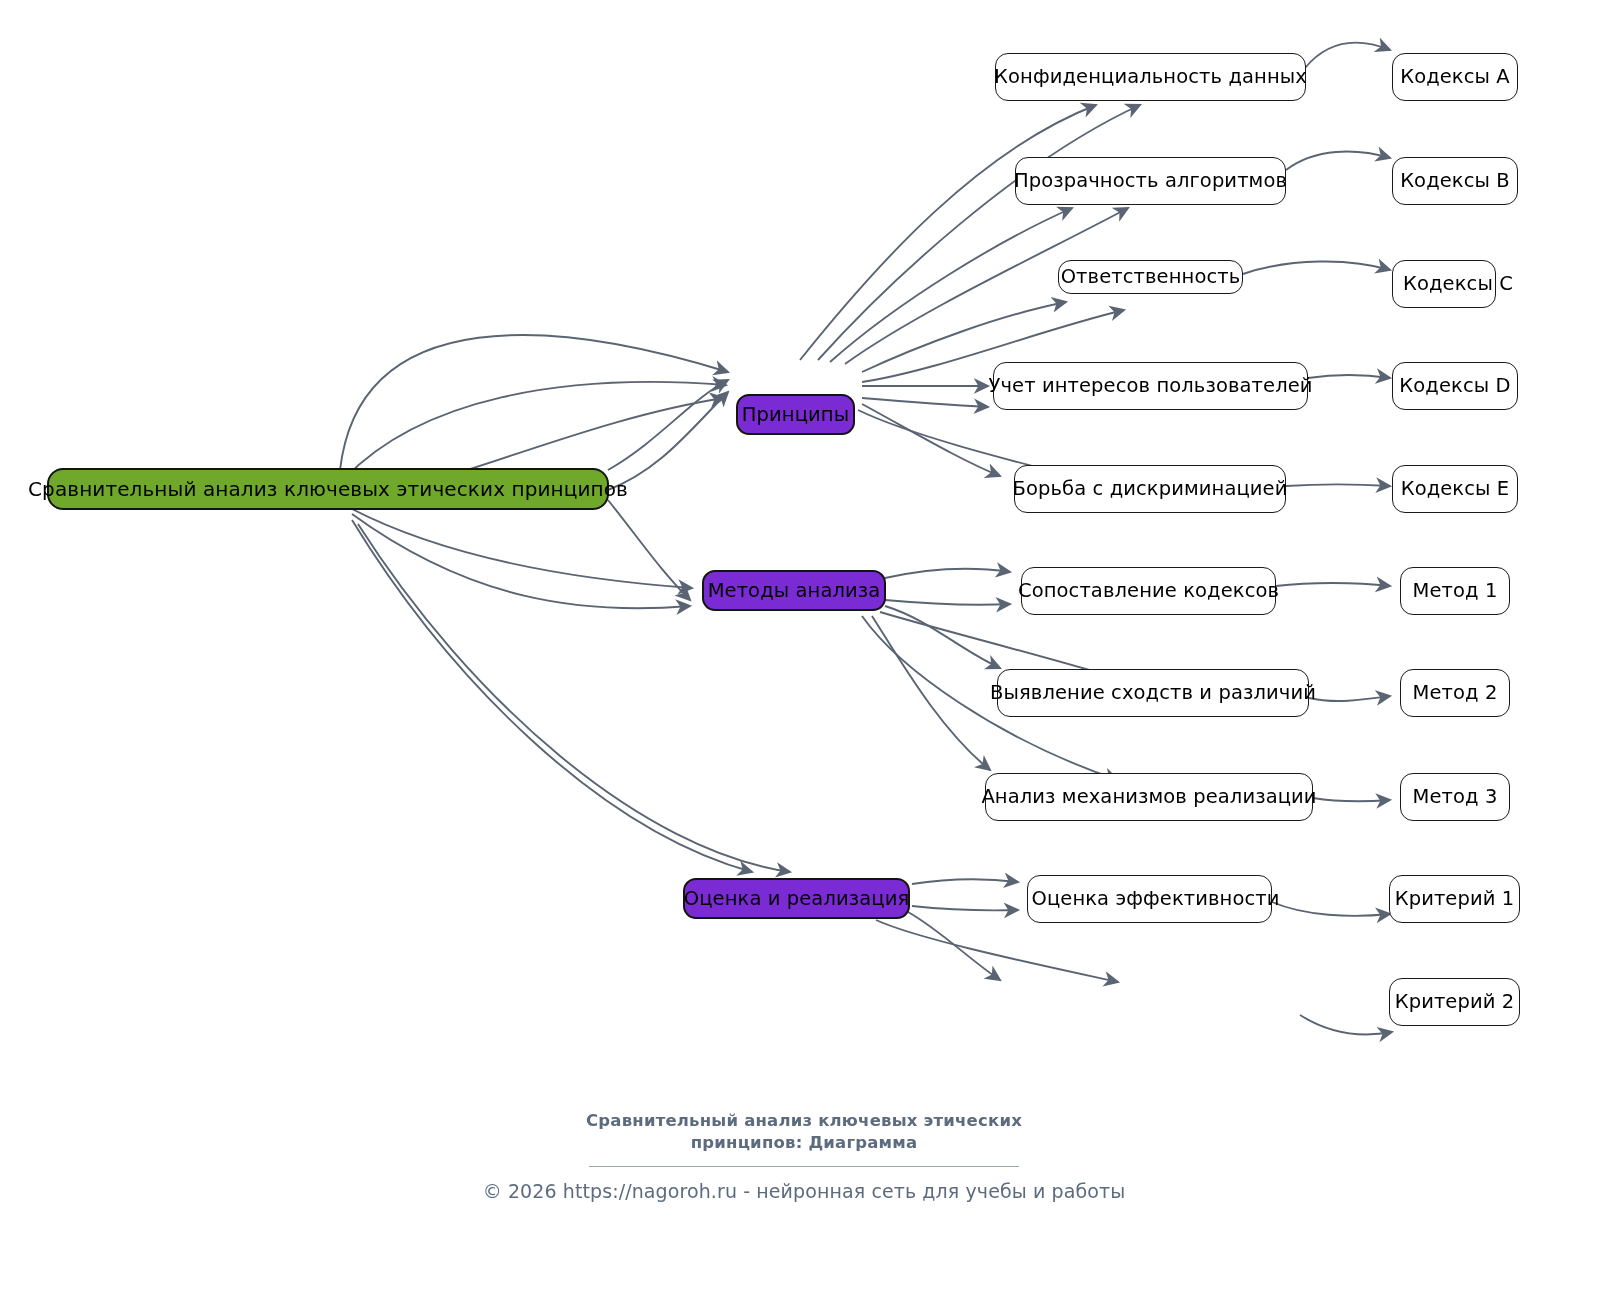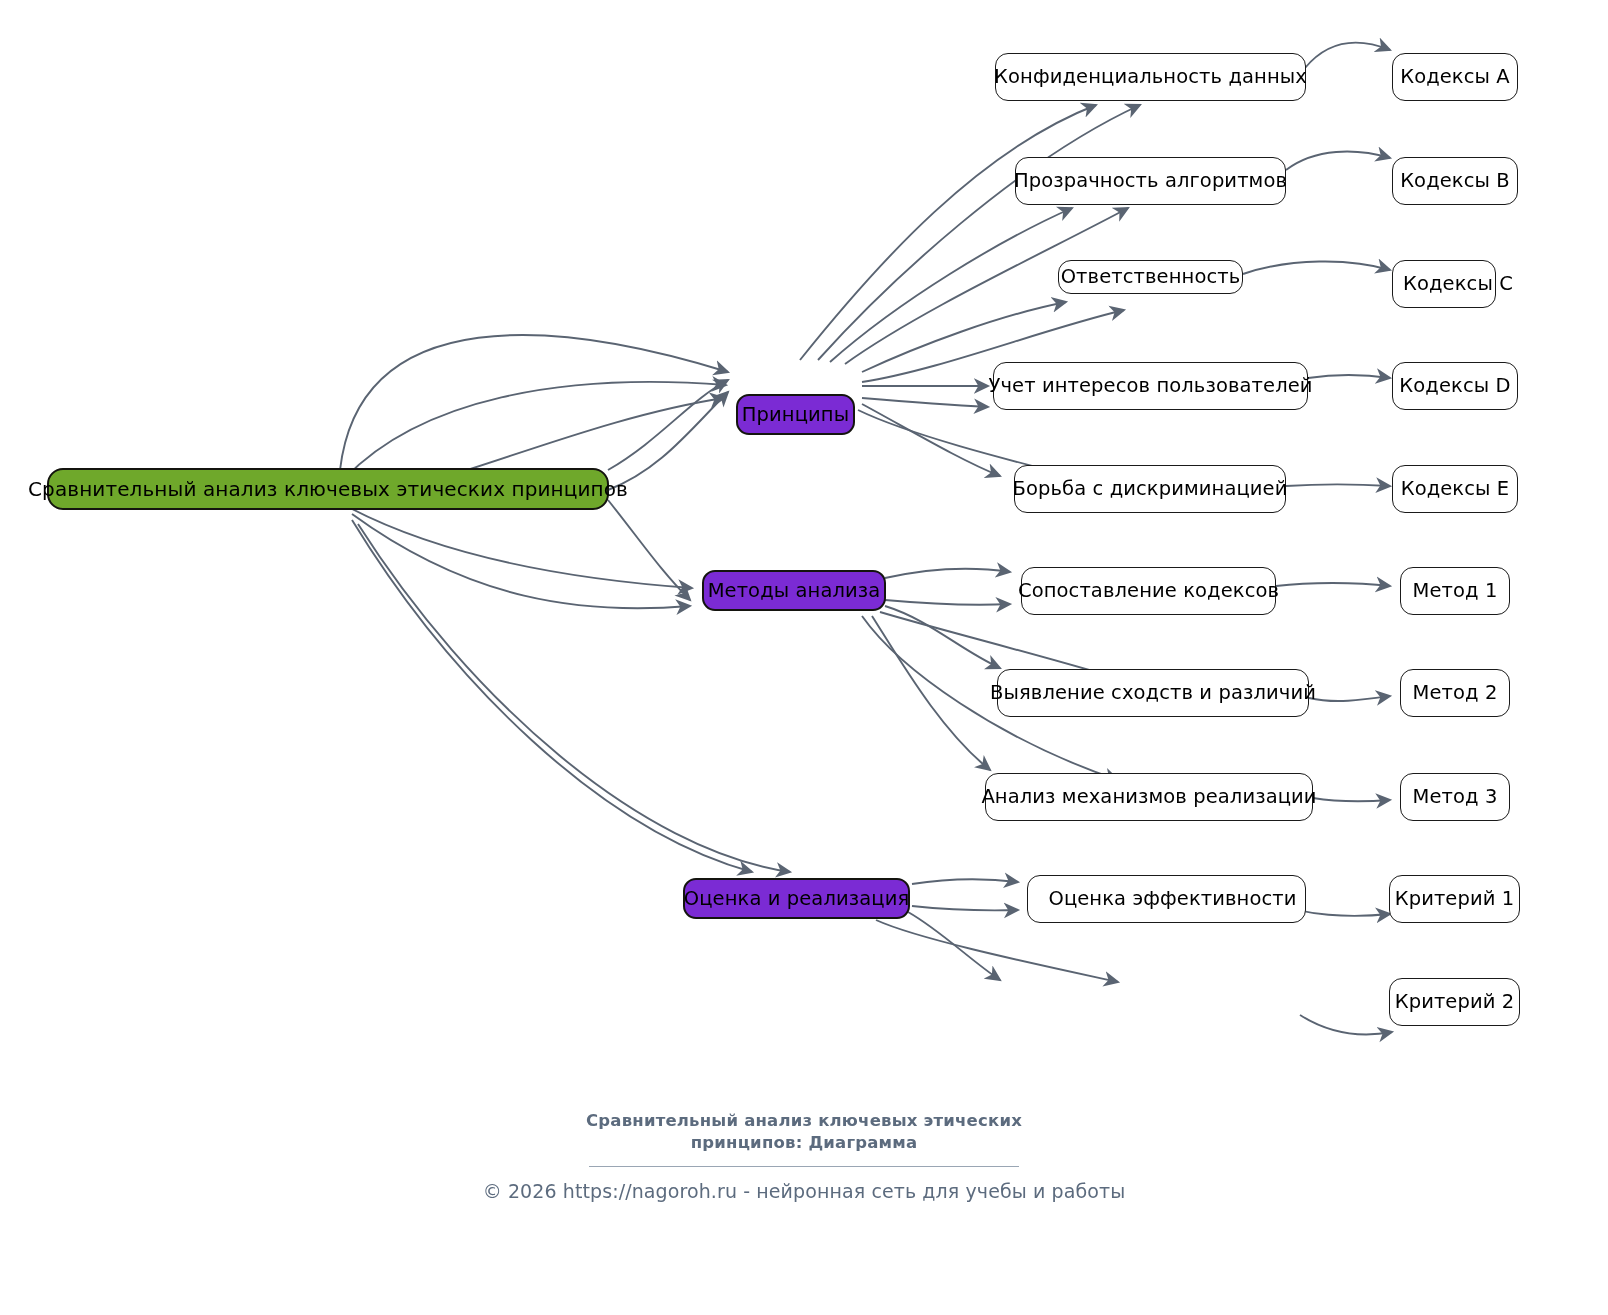--- a/index.html
+++ b/index.html
@@ -194,21 +194,21 @@
   </div>
 
   <div class="node leaf-mid" style="left:997px; top:669px; width:312px; height:48px;">
     <span>Выявление сходств и различий</span>
   </div>
 
   <div class="node leaf-mid" style="left:985px; top:773px; width:328px; height:48px;">
     <span>Анализ механизмов реализации</span>
   </div>
 
-  <div class="node leaf-mid" style="left:1027px; top:875px; width:279px; height:48px;padding-left:12px;">
+  <div class="node leaf-mid" style="left:1027px; top:875px; width:245px; height:48px;padding-left:12px;">
     <span>Оценка эффективности</span>
   </div>
 
 
   <div class="node leaf-end" style="left:1392px; top:53px; width:126px; height:48px;">
     <span>Кодексы A</span>
   </div>
 
   <div class="node leaf-end" style="left:1392px; top:157px; width:126px; height:48px;">
     <span>Кодексы B</span>

